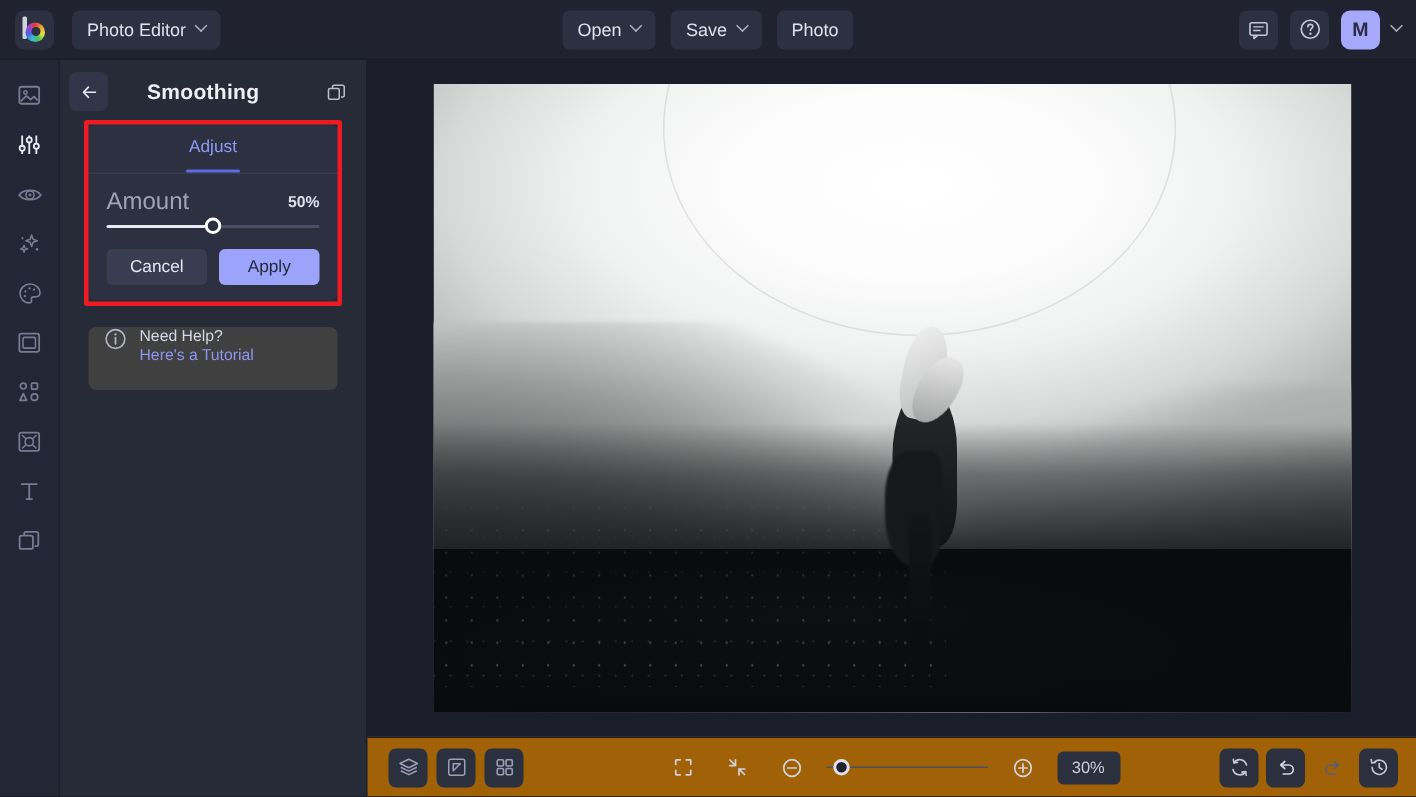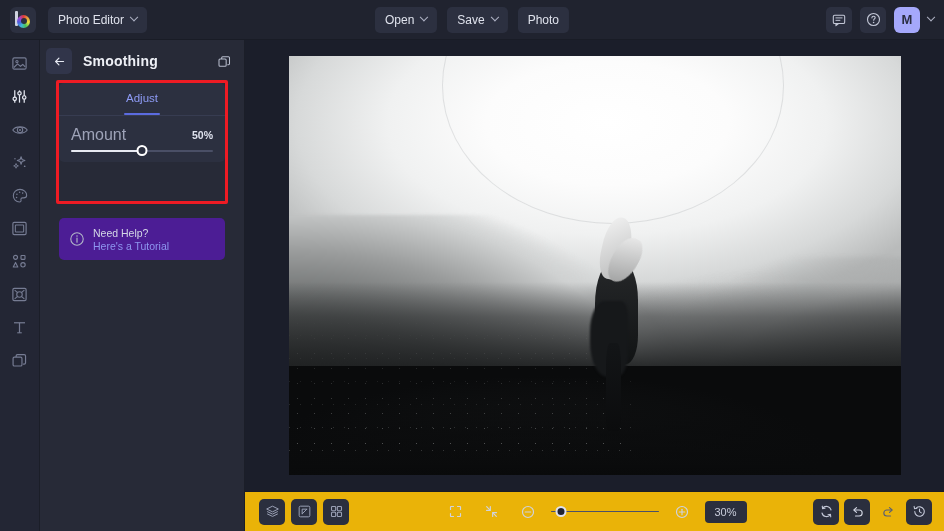--- a/index.html
+++ b/index.html
@@ -97,21 +97,21 @@
     border-right: 1px solid #1b1e28;
   }
   .panel-head {
     height: 42px; display: flex; align-items: center; padding: 0 10px 0 6px;
   }
   .back-btn {
     width: 26px; height: 26px; border-radius: 5px; background: #31354a;
     display: flex; align-items: center; justify-content: center; cursor: pointer;
   }
   .panel-title {
-    font-size: 14px; font-weight: bold; color: #eef0f6; margin-left: 11px;
+    font-size: 14px; font-weight: bold; color: #eef0f6; margin-left: 26px;
     letter-spacing: .2px; flex: 1;
   }
   .panel-head-icon { width: 20px; height: 20px; display:flex; align-items:center; justify-content:center; cursor:pointer; }
 
   
   .highlight-frame {
     position: absolute; left: 16px; top: 40px; width: 172px; height: 124px;
     border: 3px solid #ee1b24; border-radius: 2px; pointer-events: none; z-index: 5;
   }
 
@@ -152,22 +152,22 @@
   .btn {
     flex: 1; height: 24px; border-radius: 4px; font-size: 11.5px;
     display: flex; align-items: center; justify-content: center; cursor: pointer;
     border: none; font-family: "Liberation Sans", sans-serif;
   }
   .btn-cancel { background: #383d52; color: #e4e7f0; }
   .btn-apply { background: #9ba3fb; color: #262a3d; }
 
   .help-card {
     position: absolute; left: 19px; top: 178px; width: 166px; height: 42px;
-    background: #4c1d95; border-radius: 5px;
-    display: flex; align-items: center; gap: 8px; padding: 0 10px; cursor: pointer;
+    background: #404040; border-radius: 5px;
+    display: flex; align-items: flex-start; gap: 8px; padding: 0 10px; cursor: pointer;
   }
   .help-text-wrap { display: flex; flex-direction: column; gap: 1px; }
   .help-title { font-size: 10.5px; color: #d4d8e6; }
   .help-link { font-size: 10.5px; color: #8e96f0; }
 
   
   .canvas-area {
     position: absolute; left: 245px; top: 40px; width: 699px; height: 451px;
     background: #1b1e2a;
     display: flex; align-items: center; justify-content: center;
@@ -249,21 +249,21 @@
   .fig-legs {
     position: absolute; left: 33%; top: 60%; width: 26%; height: 42%;
     background: linear-gradient(180deg, #131517, #0b0c0d);
     border-radius: 26% 26% 18% 18%;
     filter: blur(.7px);
   }
 
   
   .bottombar {
     position: absolute; left: 245px; top: 491px; width: 699px; height: 40px;
-    background: #eab308; border-top: 1px solid #191c26;
+    background: #a16207; border-top: 1px solid #191c26;
     display: flex; align-items: center;
   }
   .bb-left { display: flex; align-items: center; gap: 6px; margin-left: 14px; }
   .bb-center {
     position: absolute; left: 50%; transform: translateX(-50%);
     display: flex; align-items: center; gap: 10px;
   }
   .bb-right { position: absolute; right: 12px; display: flex; align-items: center; gap: 5px; }
   .bb-icon {
     width: 26px; height: 26px; border-radius: 5px; background: #2b2f3e;
@@ -462,20 +462,24 @@
         <span class="slider-value">50%</span>
       </div>
 
       <div class="slider-track-wrap">
         <div class="slider-track">
           <div class="slider-fill" id="amount-fill" style="width: 50%;"></div>
           <div class="slider-knob" id="amount-knob" style="left: 50%;"></div>
         </div>
       </div>
 
+      <div class="btn-row">
+        <button class="btn btn-cancel">Cancel</button>
+        <button class="btn btn-apply">Apply</button>
+      </div>
     </div>
 
     <div class="help-card">
       <svg width="16" height="16" viewBox="0 0 18 18">
         <circle cx="9" cy="9" r="7" fill="none" stroke="#b3b8c9" stroke-width="1.2"></circle>
         <circle cx="9" cy="5.6" r=".85" fill="#b3b8c9"></circle>
         <line x1="9" y1="8" x2="9" y2="12.6" stroke="#b3b8c9" stroke-width="1.3" stroke-linecap="round"></line>
       </svg>
       <div class="help-text-wrap">
         <span class="help-title">Need Help?</span>

